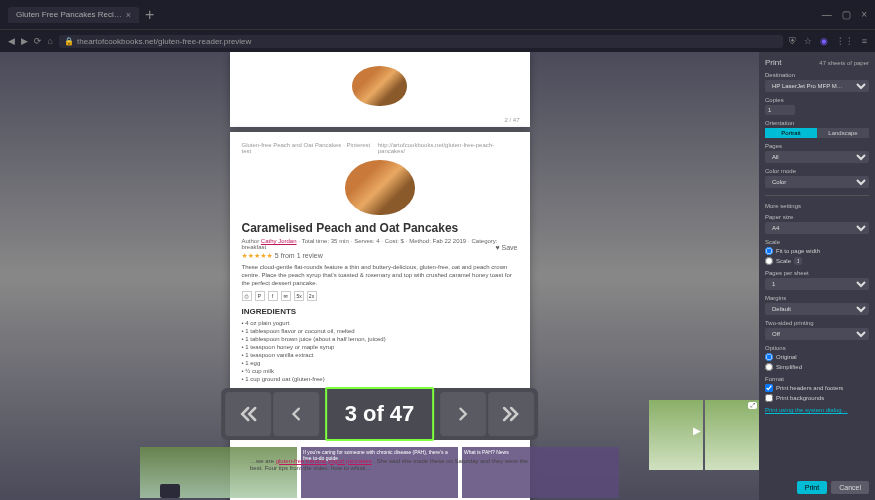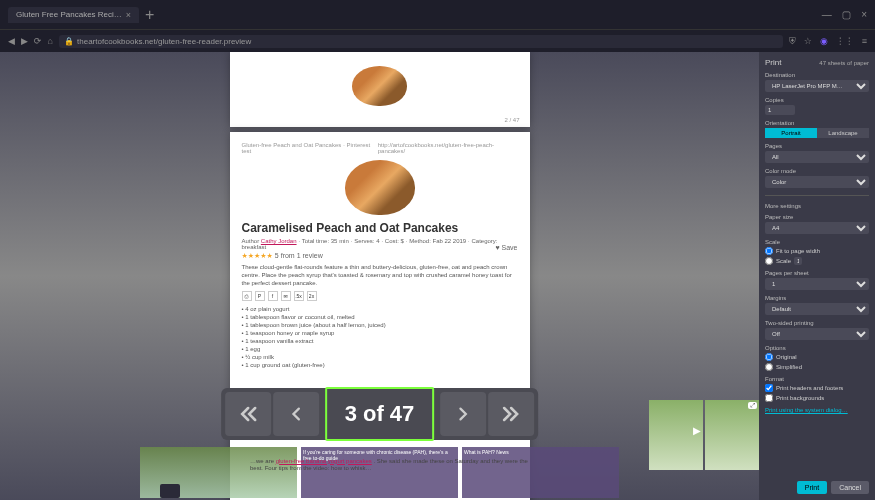--- a/index.html
+++ b/index.html
@@ -142,20 +142,21 @@
         </div>
         <div class="desc">These cloud-gentle flat-rounds feature a thin and buttery-delicious, gluten-free, oat and peach crown centre. Place the peach syrup that's toasted &amp; rosemary and top with crushed caramel honey toast for the perfect dessert pancake.</div>
         <div class="share-row">
           <span>⎙</span>
           <span>P</span>
           <span>f</span>
           <span>✉</span>
           <span>.5x</span>
           <span>2x</span>
         </div>
+        <div class="section-h">Ingredients</div>
         <ul class="ingredients">
           <li>4 oz plain yogurt</li>
           <li>1 tablespoon flavor or coconut oil, melted</li>
           <li>1 tablespoon brown juice (about a half lemon, juiced)</li>
           <li>1 teaspoon honey or maple syrup</li>
           <li>1 teaspoon vanilla extract</li>
           <li>1 egg</li>
           <li>½ cup milk</li>
           <li>1 cup ground oat (gluten-free)</li>
         </ul>

